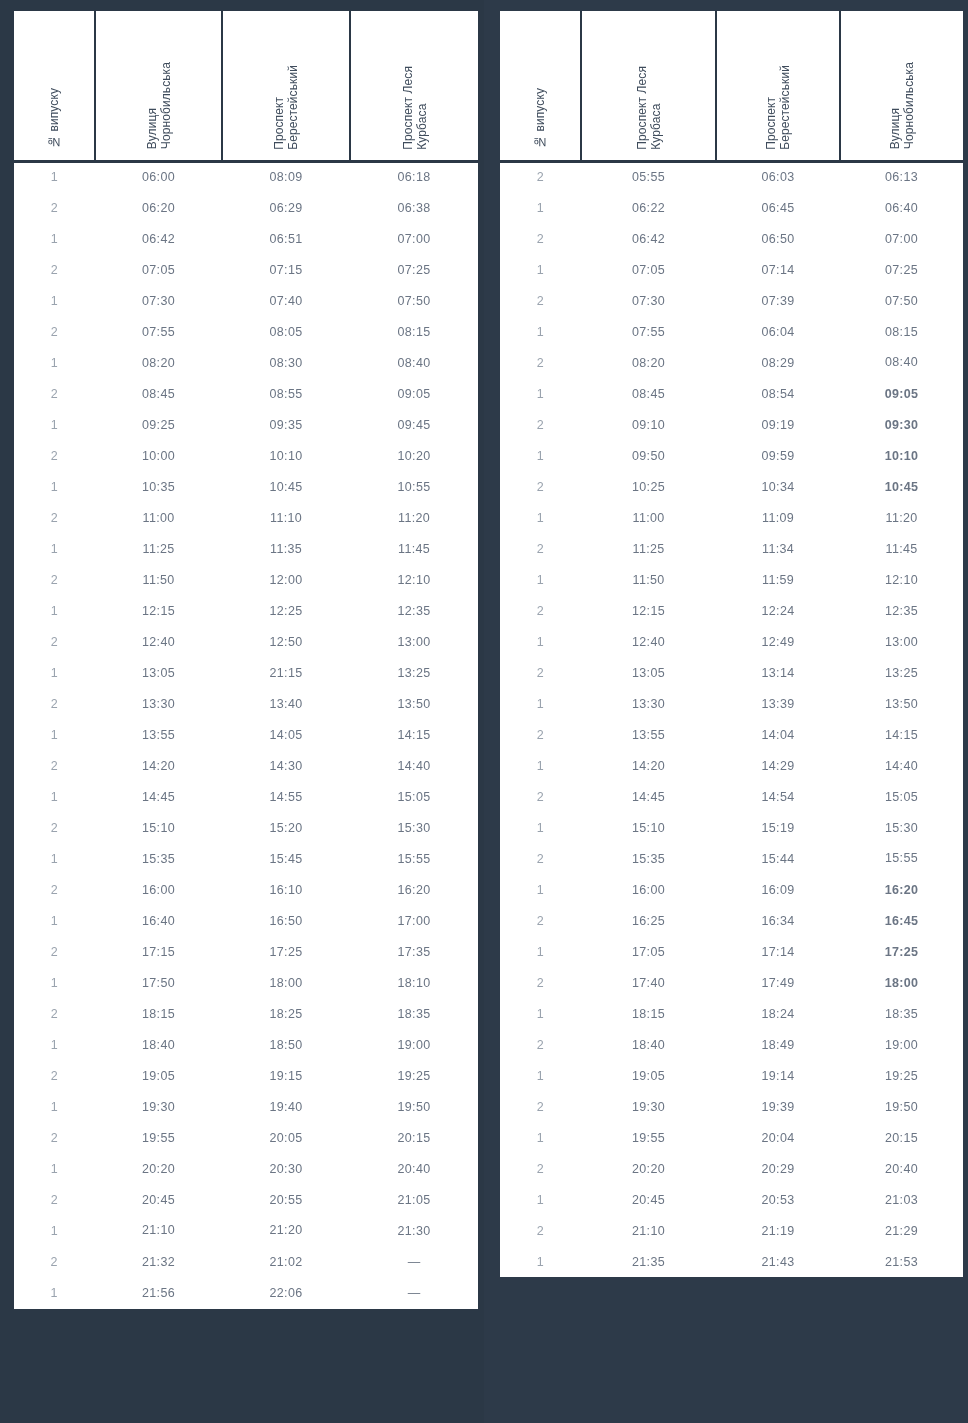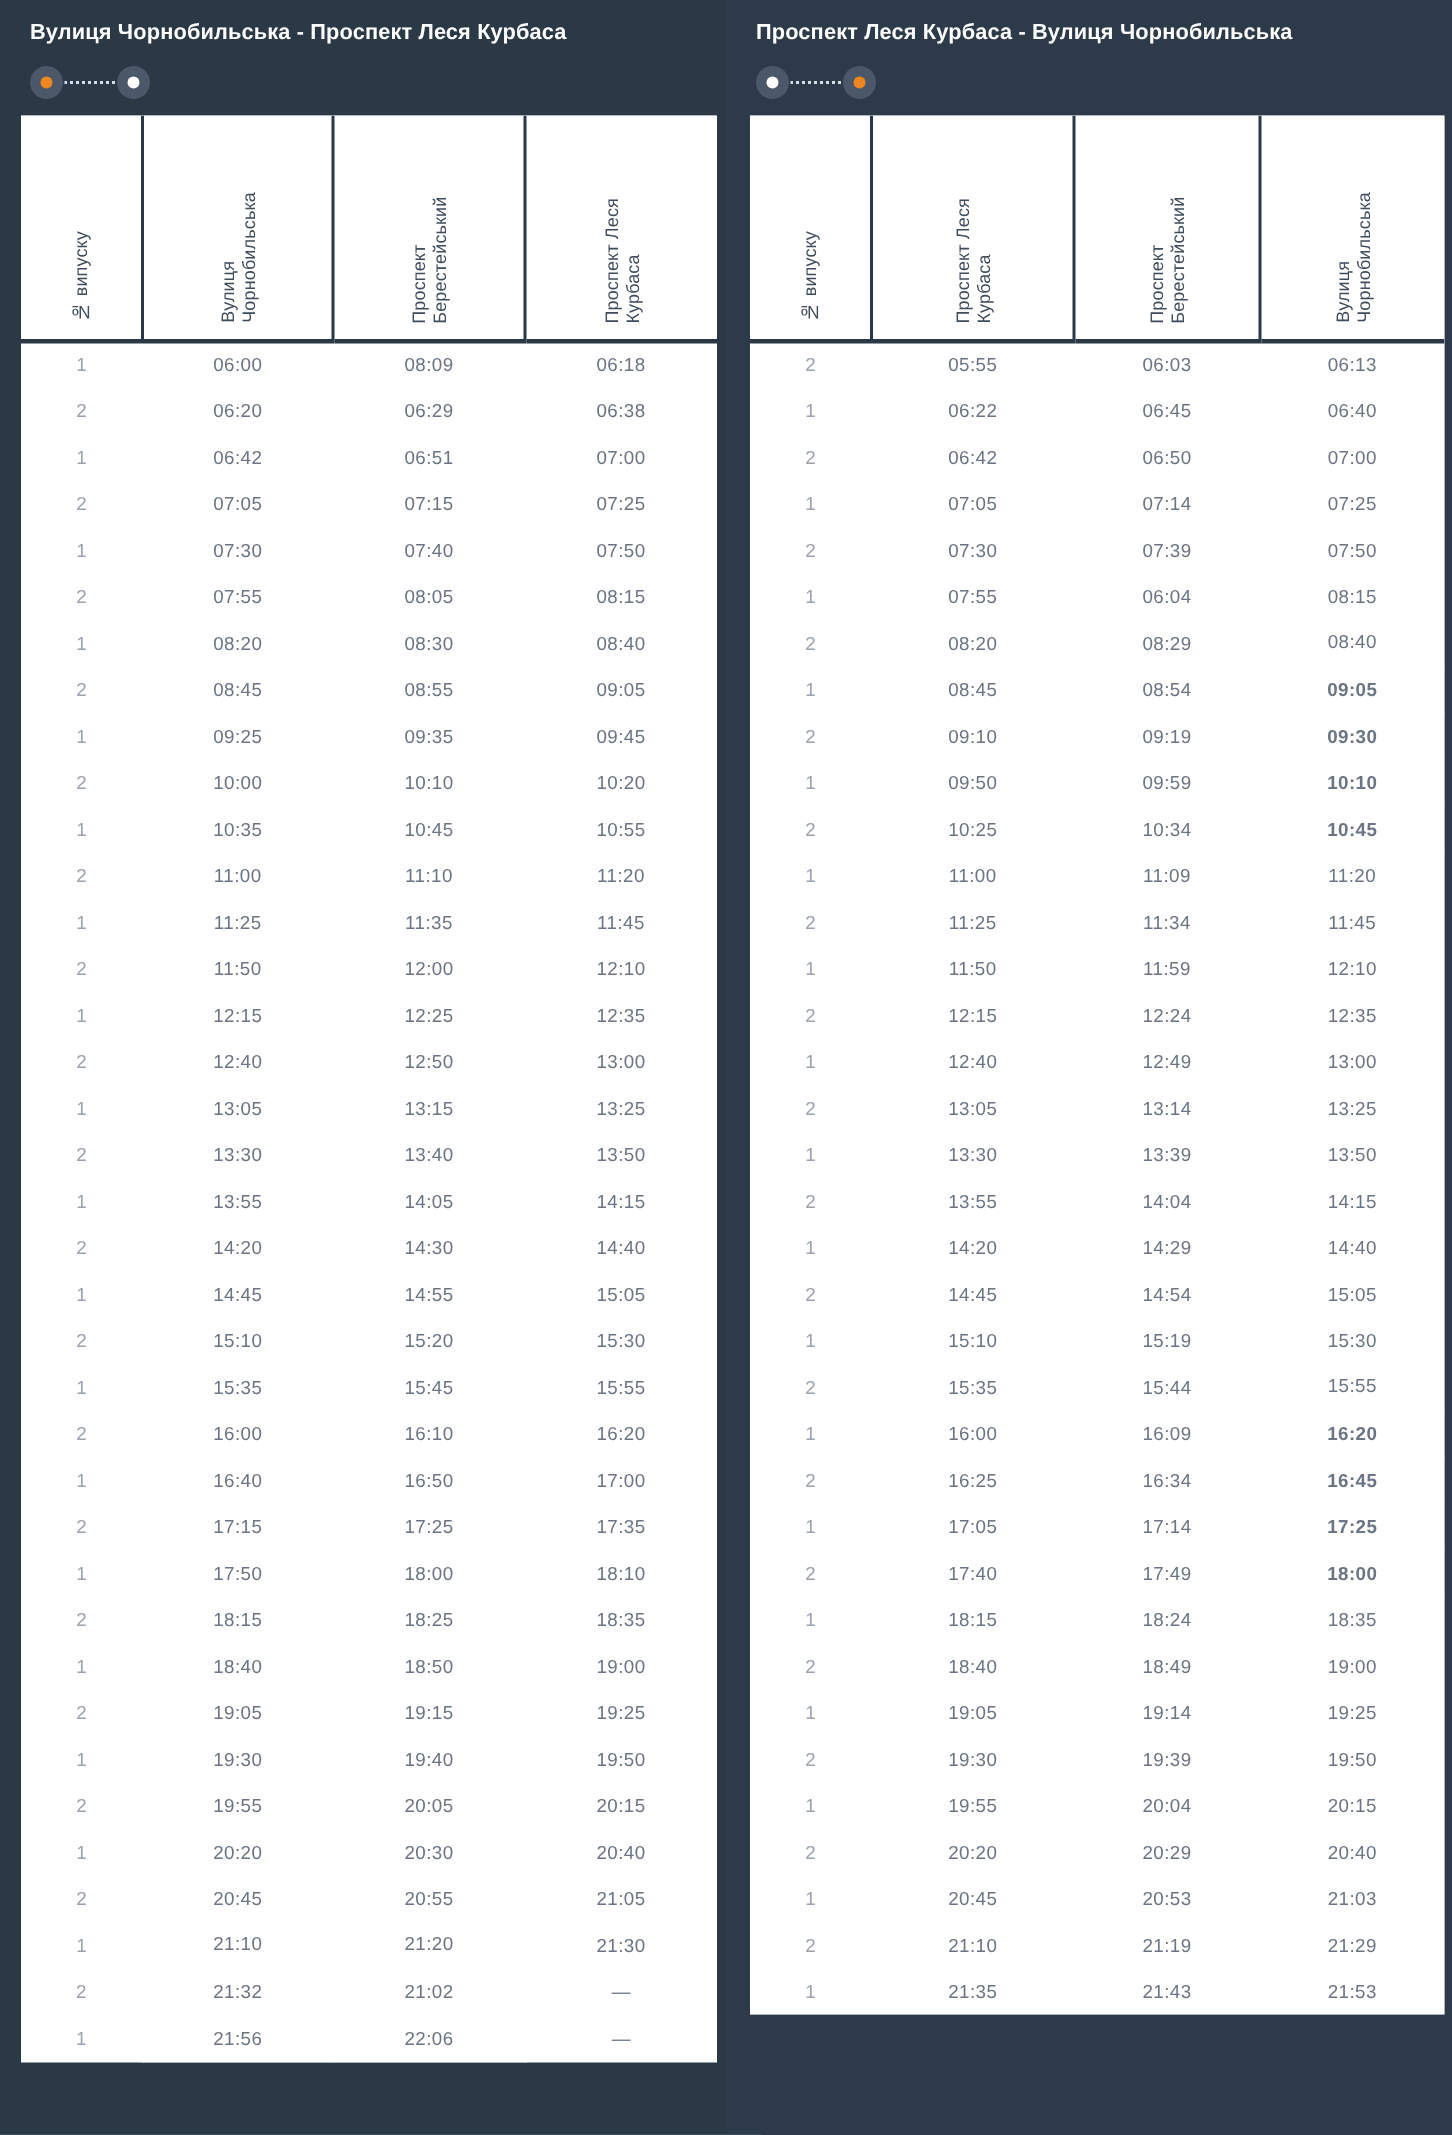--- a/index.html
+++ b/index.html
@@ -159,32 +159,20 @@
   .panel-right col.c3 { width: 123px; }
 
   .dash { font-size: 13px; color: #6b7584; }
 </style>
 </head>
 <body>
 
 <div class="page">
 
 <div class="panel panel-left">
-      <div class="panel-header">
-        <div class="panel-title">Вулиця Чорнобильська - Проспект Леся Курбаса</div>
-        <div class="direction-toggle">
-          <div class="dot-wrap">
-            <div class="dot-inner dot-orange"></div>
-          </div>
-          <div class="dotline"></div>
-          <div class="dot-wrap">
-            <div class="dot-inner dot-white"></div>
-          </div>
-        </div>
-      </div>
       <div class="table-wrap">
         <table class="sched">
           <colgroup>
             <col class="c0">
             <col class="c1">
             <col class="c2">
             <col class="c3">
           </colgroup>
           <thead>
             <tr>
@@ -298,21 +286,21 @@
             </tr>
             <tr>
               <td class="col-num">2</td>
               <td class="col-time">12:40</td>
               <td class="col-time">12:50</td>
               <td class="col-time">13:00</td>
             </tr>
             <tr>
               <td class="col-num">1</td>
               <td class="col-time">13:05</td>
-              <td class="col-time">13:15</td>
+              <td class="col-time">21:15</td>
               <td class="col-time">13:25</td>
             </tr>
             <tr>
               <td class="col-num">2</td>
               <td class="col-time">13:30</td>
               <td class="col-time">13:40</td>
               <td class="col-time">13:50</td>
             </tr>
             <tr>
               <td class="col-num">1</td>
@@ -426,32 +414,20 @@
               <td class="col-num">1</td>
               <td class="col-time hl-blue">21:56</td>
               <td class="col-time hl-blue">22:06</td>
               <td class="col-time dash">—</td>
             </tr>
           </tbody>
         </table>
       </div>
     </div>
     <div class="panel panel-right">
-      <div class="panel-header">
-        <div class="panel-title">Проспект Леся Курбаса - Вулиця Чорнобильська</div>
-        <div class="direction-toggle">
-          <div class="dot-wrap">
-            <div class="dot-inner dot-white"></div>
-          </div>
-          <div class="dotline"></div>
-          <div class="dot-wrap">
-            <div class="dot-inner dot-orange"></div>
-          </div>
-        </div>
-      </div>
       <div class="table-wrap">
         <table class="sched">
           <colgroup>
             <col class="c0">
             <col class="c1">
             <col class="c2">
             <col class="c3">
           </colgroup>
           <thead>
             <tr>

